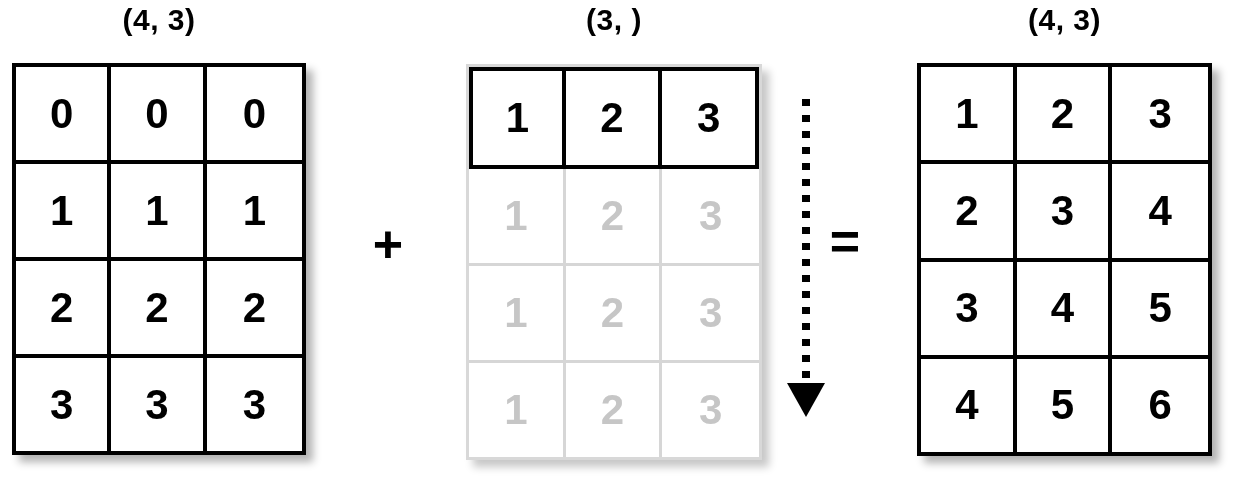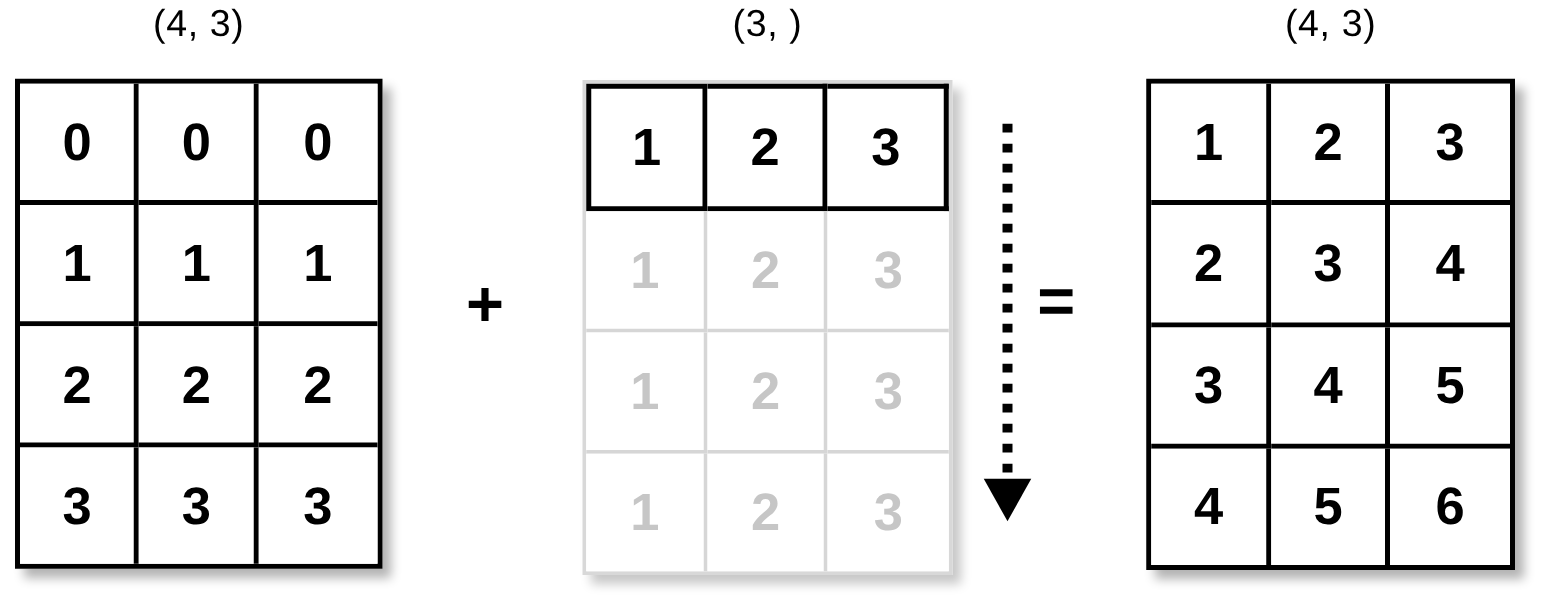--- a/index.html
+++ b/index.html
@@ -19,21 +19,21 @@
     width: 1244px;
     height: 483px;
     background: #ffffff;
   }
 
   
   .shape-label {
     position: absolute;
     top: 2px;
     font-size: 30px;
-    font-weight: normal;
+    font-weight: bold;
     color: #000000;
     letter-spacing: 0.5px;
     text-align: center;
     white-space: pre;
     line-height: 36px;
   }
 
   
   .grid {
     position: absolute;

